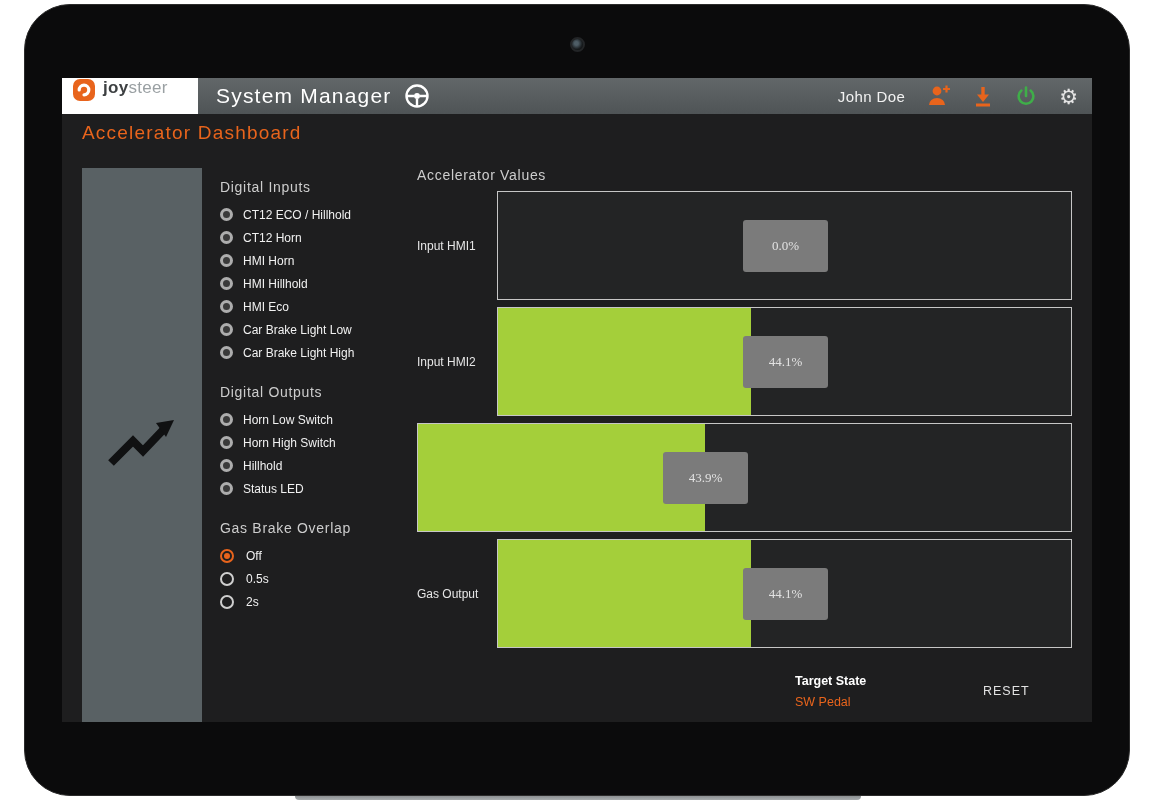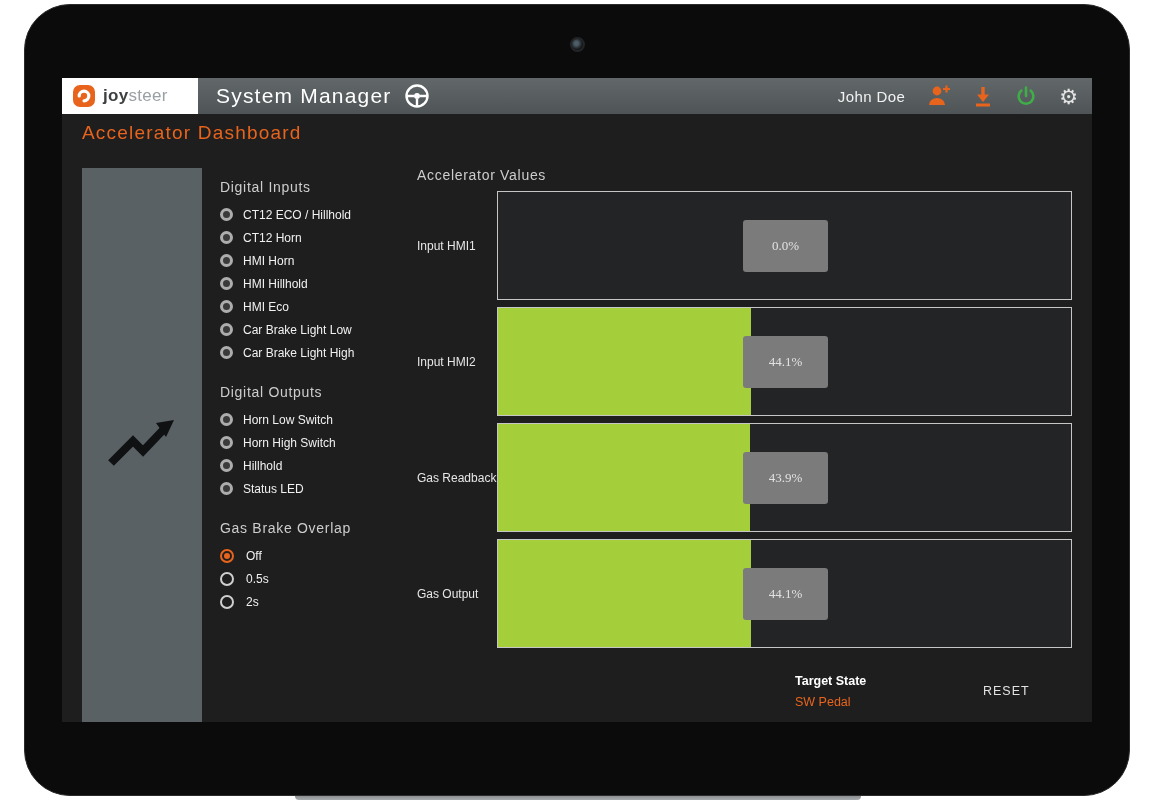--- a/index.html
+++ b/index.html
@@ -15,21 +15,21 @@
             background: radial-gradient(circle at 40% 40%, #4e5d66 0 20%, #1b1f22 60%, #000 100%);
             border: 2px solid #232527; z-index: 2; }
 
   
   .screen { position: absolute; left: 62px; top: 78px; width: 1030px; height: 644px;
             background: #1e1e1f; overflow: hidden; z-index: 3; }
 
   
   .appbar { position: absolute; left: 0; top: 0; width: 100%; height: 36px;
             background: linear-gradient(#626769, #4f5456); display: flex; align-items: center; }
-  .logo-box { width: 136px; height: 36px; background: #ffffff; display: flex; align-items: center;
+  .logo-box { width: 136px; height: 36px; background: #ffffff; display: flex; align-items: flex-start;
               padding-left: 10px; gap: 7px; flex: none; }
   .brand { font-size: 17px; letter-spacing: 0.3px; }
   .brand .b1 { font-weight: bold; color: #3d4042; }
   .brand .b2 { font-weight: normal; color: #9aa0a3; }
   .app-title { margin-left: 18px; color: #ffffff; font-size: 21px; font-weight: 400; letter-spacing: 1.2px; text-align: center; }
   .wheel { margin-left: 12px; display: flex; align-items: center; color: #ffffff; }
   .appbar-right { margin-left: auto; display: flex; align-items: center; gap: 22px; padding-right: 14px; }
   .user-name { color: #f2f2f2; font-size: 15px; letter-spacing: 0.4px; cursor: pointer; }
   .abicon { display: flex; align-items: center; cursor: pointer; }
   .icon-user-add { color: var(--accent, #e8641c); }
@@ -228,21 +228,20 @@
 
         <div class="bar-row">
           <div class="bar-label">Input HMI2</div>
           <div class="bar-box">
             <div class="bar-fill" style="width: 44.1%;"></div>
             <div class="bar-badge">44.1%</div>
           </div>
         </div>
 
         <div class="bar-row">
-          <div class="bar-label">Gas Readback</div>
           <div class="bar-box">
             <div class="bar-fill" style="width: 43.9%;"></div>
             <div class="bar-badge">43.9%</div>
           </div>
         </div>
 
         <div class="bar-row">
           <div class="bar-label">Gas Output</div>
           <div class="bar-box">
             <div class="bar-fill" style="width: 44.1%;"></div>

